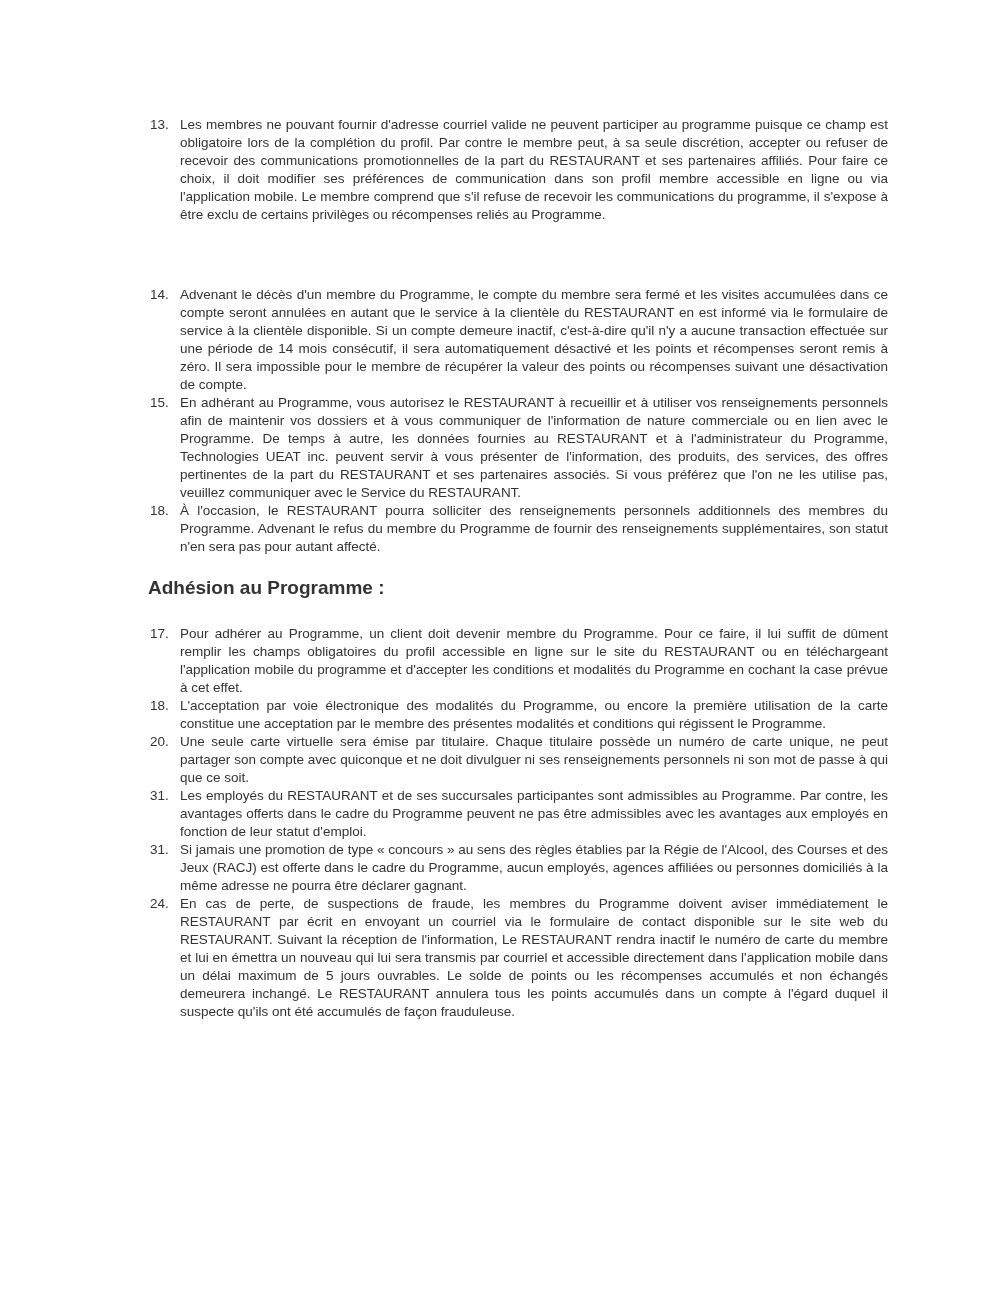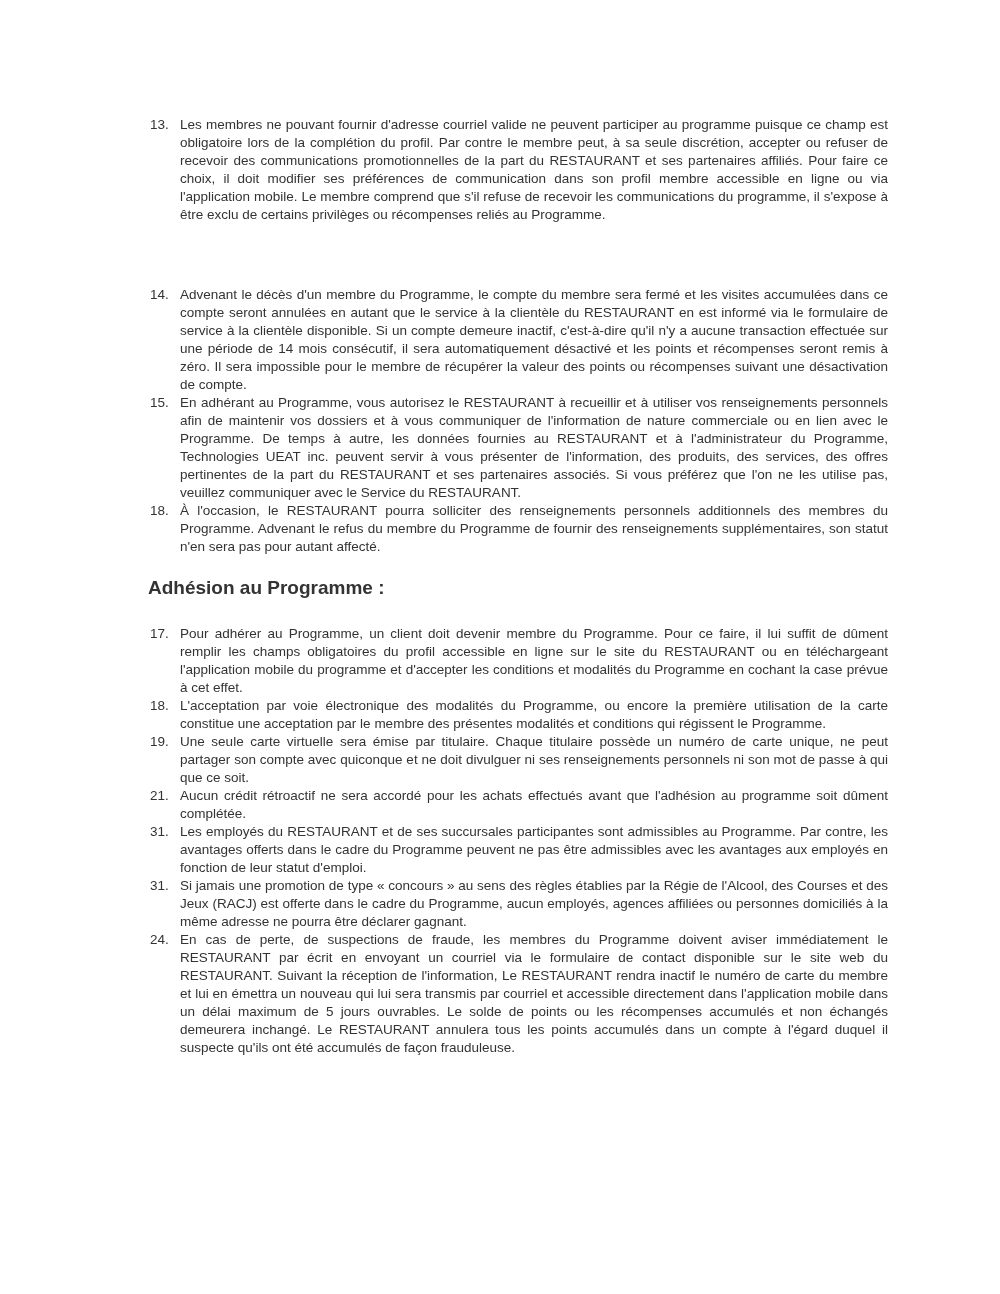--- a/index.html
+++ b/index.html
@@ -73,24 +73,21 @@
   <h2 class="heading">Adhésion au Programme :</h2>
 
   <ol class="tlist">
     <li class="item">
       <span class="num">17.</span><span>Pour adhérer au Programme, un client doit devenir membre du Programme. Pour ce faire, il lui suffit de dûment remplir les champs obligatoires du profil accessible en ligne sur le site du RESTAURANT ou en téléchargeant l'application mobile du programme et d'accepter les conditions et modalités du Programme en cochant la case prévue à cet effet.</span>
     </li>
     <li class="item">
       <span class="num">18.</span><span>L'acceptation par voie électronique des modalités du Programme, ou encore la première utilisation de la carte constitue une acceptation par le membre des présentes modalités et conditions qui régissent le Programme.</span>
     </li>
     <li class="item">
-      <span class="num">19.</span><span>Une seule carte virtuelle sera émise par titulaire. Chaque titulaire possède un numéro de carte unique, ne peut partager son compte avec quiconque et ne doit divulguer ni ses renseignements personnels ni son mot de passe à qui que ce soit.</span>
-    </li>
-    <li class="item">
-      <span class="num">21.</span><span>Aucun crédit rétroactif ne sera accordé pour les achats effectués avant que l'adhésion au programme soit dûment complétée.</span>
+      <span class="num">20.</span><span>Une seule carte virtuelle sera émise par titulaire. Chaque titulaire possède un numéro de carte unique, ne peut partager son compte avec quiconque et ne doit divulguer ni ses renseignements personnels ni son mot de passe à qui que ce soit.</span>
     </li>
     <li class="item">
       <span class="num">31.</span><span>Les employés du RESTAURANT et de ses succursales participantes sont admissibles au Programme. Par contre, les avantages offerts dans le cadre du Programme peuvent ne pas être admissibles avec les avantages aux employés en fonction de leur statut d'emploi.</span>
     </li>
     <li class="item">
       <span class="num">31.</span><span>Si jamais une promotion de type « concours » au sens des règles établies par la Régie de l'Alcool, des Courses et des Jeux (RACJ) est offerte dans le cadre du Programme, aucun employés, agences affiliées ou personnes domiciliés à la même adresse ne pourra être déclarer gagnant.</span>
     </li>
     <li class="item">
       <span class="num">24.</span><span>En cas de perte, de suspections de fraude, les membres du Programme doivent aviser immédiatement le RESTAURANT par écrit en envoyant un courriel via le formulaire de contact disponible sur le site web du RESTAURANT. Suivant la réception de l'information, Le RESTAURANT rendra inactif le numéro de carte du membre et lui en émettra un nouveau qui lui sera transmis par courriel et accessible directement dans l'application mobile dans un délai maximum de 5 jours ouvrables. Le solde de points ou les récompenses accumulés et non échangés demeurera inchangé. Le RESTAURANT annulera tous les points accumulés dans un compte à l'égard duquel il suspecte qu'ils ont été accumulés de façon frauduleuse.</span>
     </li>

